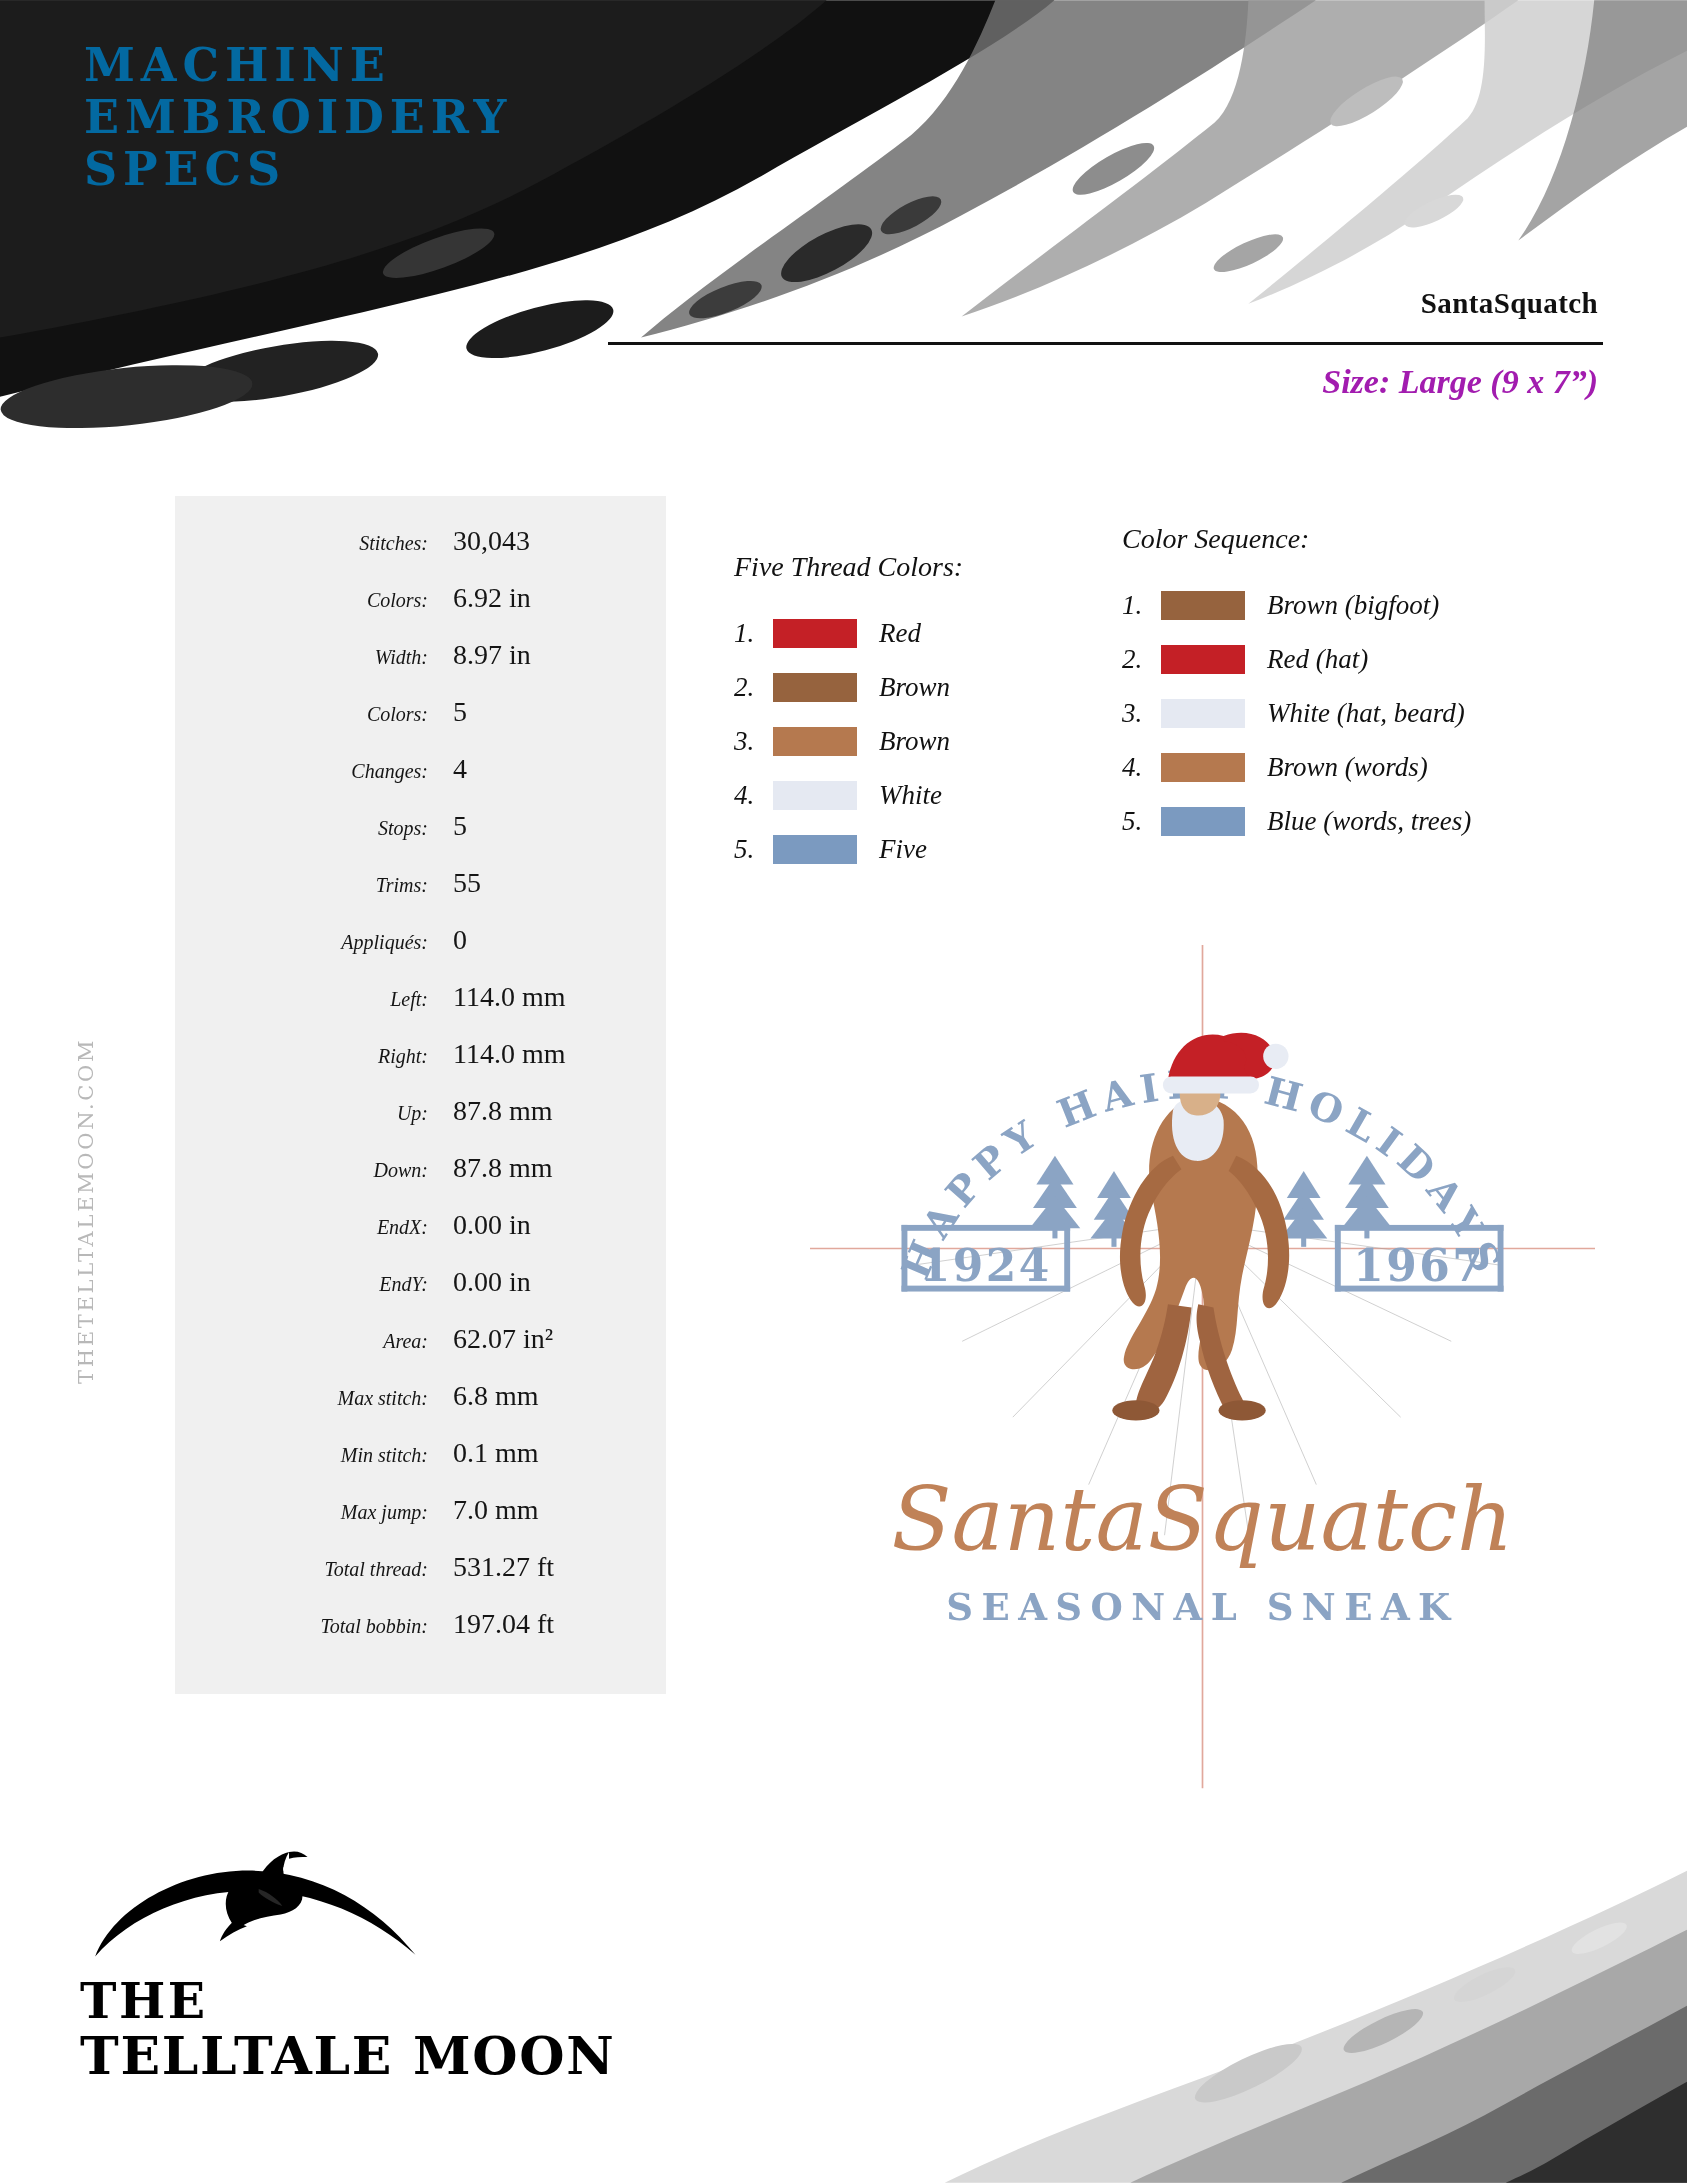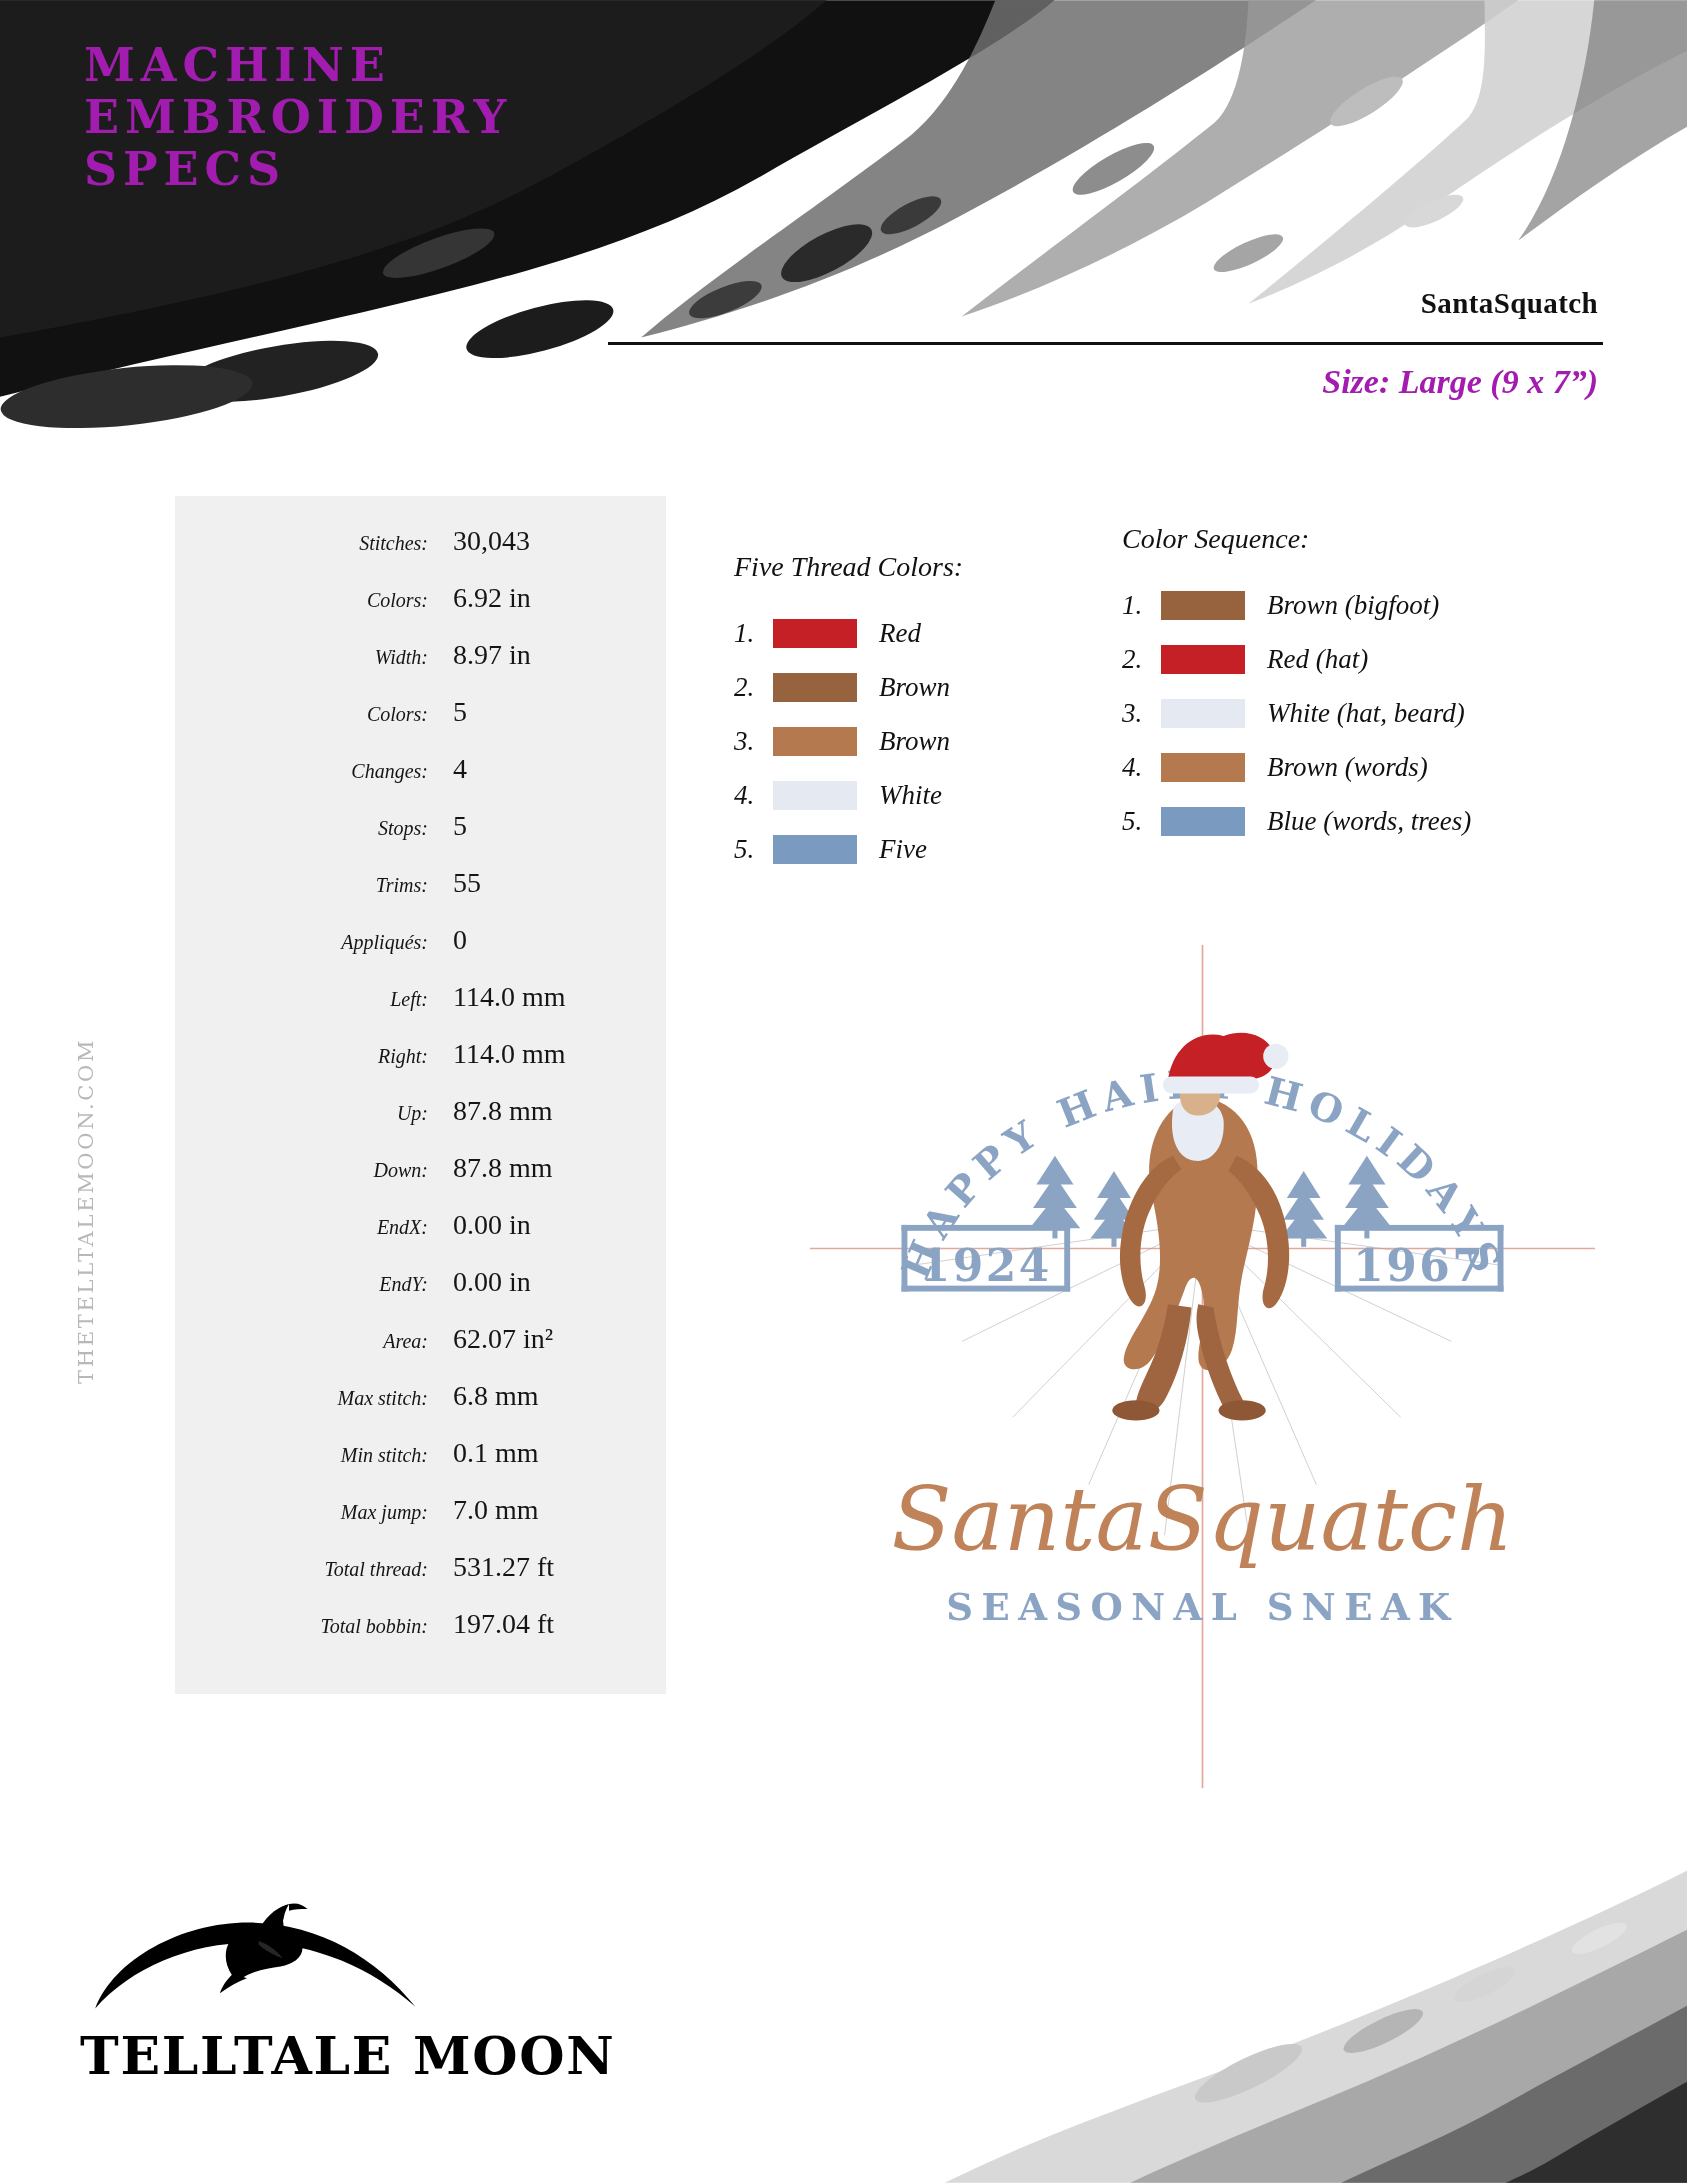--- a/index.html
+++ b/index.html
@@ -30,21 +30,21 @@
     width: 1687px; height: 363px;
     overflow: hidden;
     pointer-events: none;
   }
 
   
   .doc-title {
     position: absolute;
     left: 84px;
     top: 40px;
-    color: #a21caf;
+    color: #0369a1;
     font-family: "DejaVu Serif", serif;
     font-weight: bold;
     font-size: 46px;
     letter-spacing: 5.9px;
     line-height: 1.13;
     text-transform: uppercase;
     z-index: 5;
   }
   .doc-title div { white-space: nowrap; }
 
@@ -520,16 +520,17 @@
                C70,14 86,4 96,2 C90,12 88,22 90,30
                C104,34 112,44 112,54 C112,66 100,74 86,76
                C70,78 52,82 40,90 Z" fill="#000"></path>
       <path d="M96,2 C104,0 112,2 118,8 C110,8 102,8 96,10 Z" fill="#000"></path>
       <path d="M30,84 C22,92 16,100 14,108 C24,100 36,94 46,90 Z" fill="#000"></path>
       <path d="M60,46 C72,50 82,58 88,66 C76,62 66,56 60,50 Z" fill="#fff" opacity="0.15"></path>
       <circle cx="92" cy="22" r="3" fill="#fff"></circle>
     </g>
   </svg>
   <div class="logo-text">
+    <div class="line1">THE</div>
     <div>TELLTALE MOON</div>
   </div>
 </div>
 
 
 </body></html>

